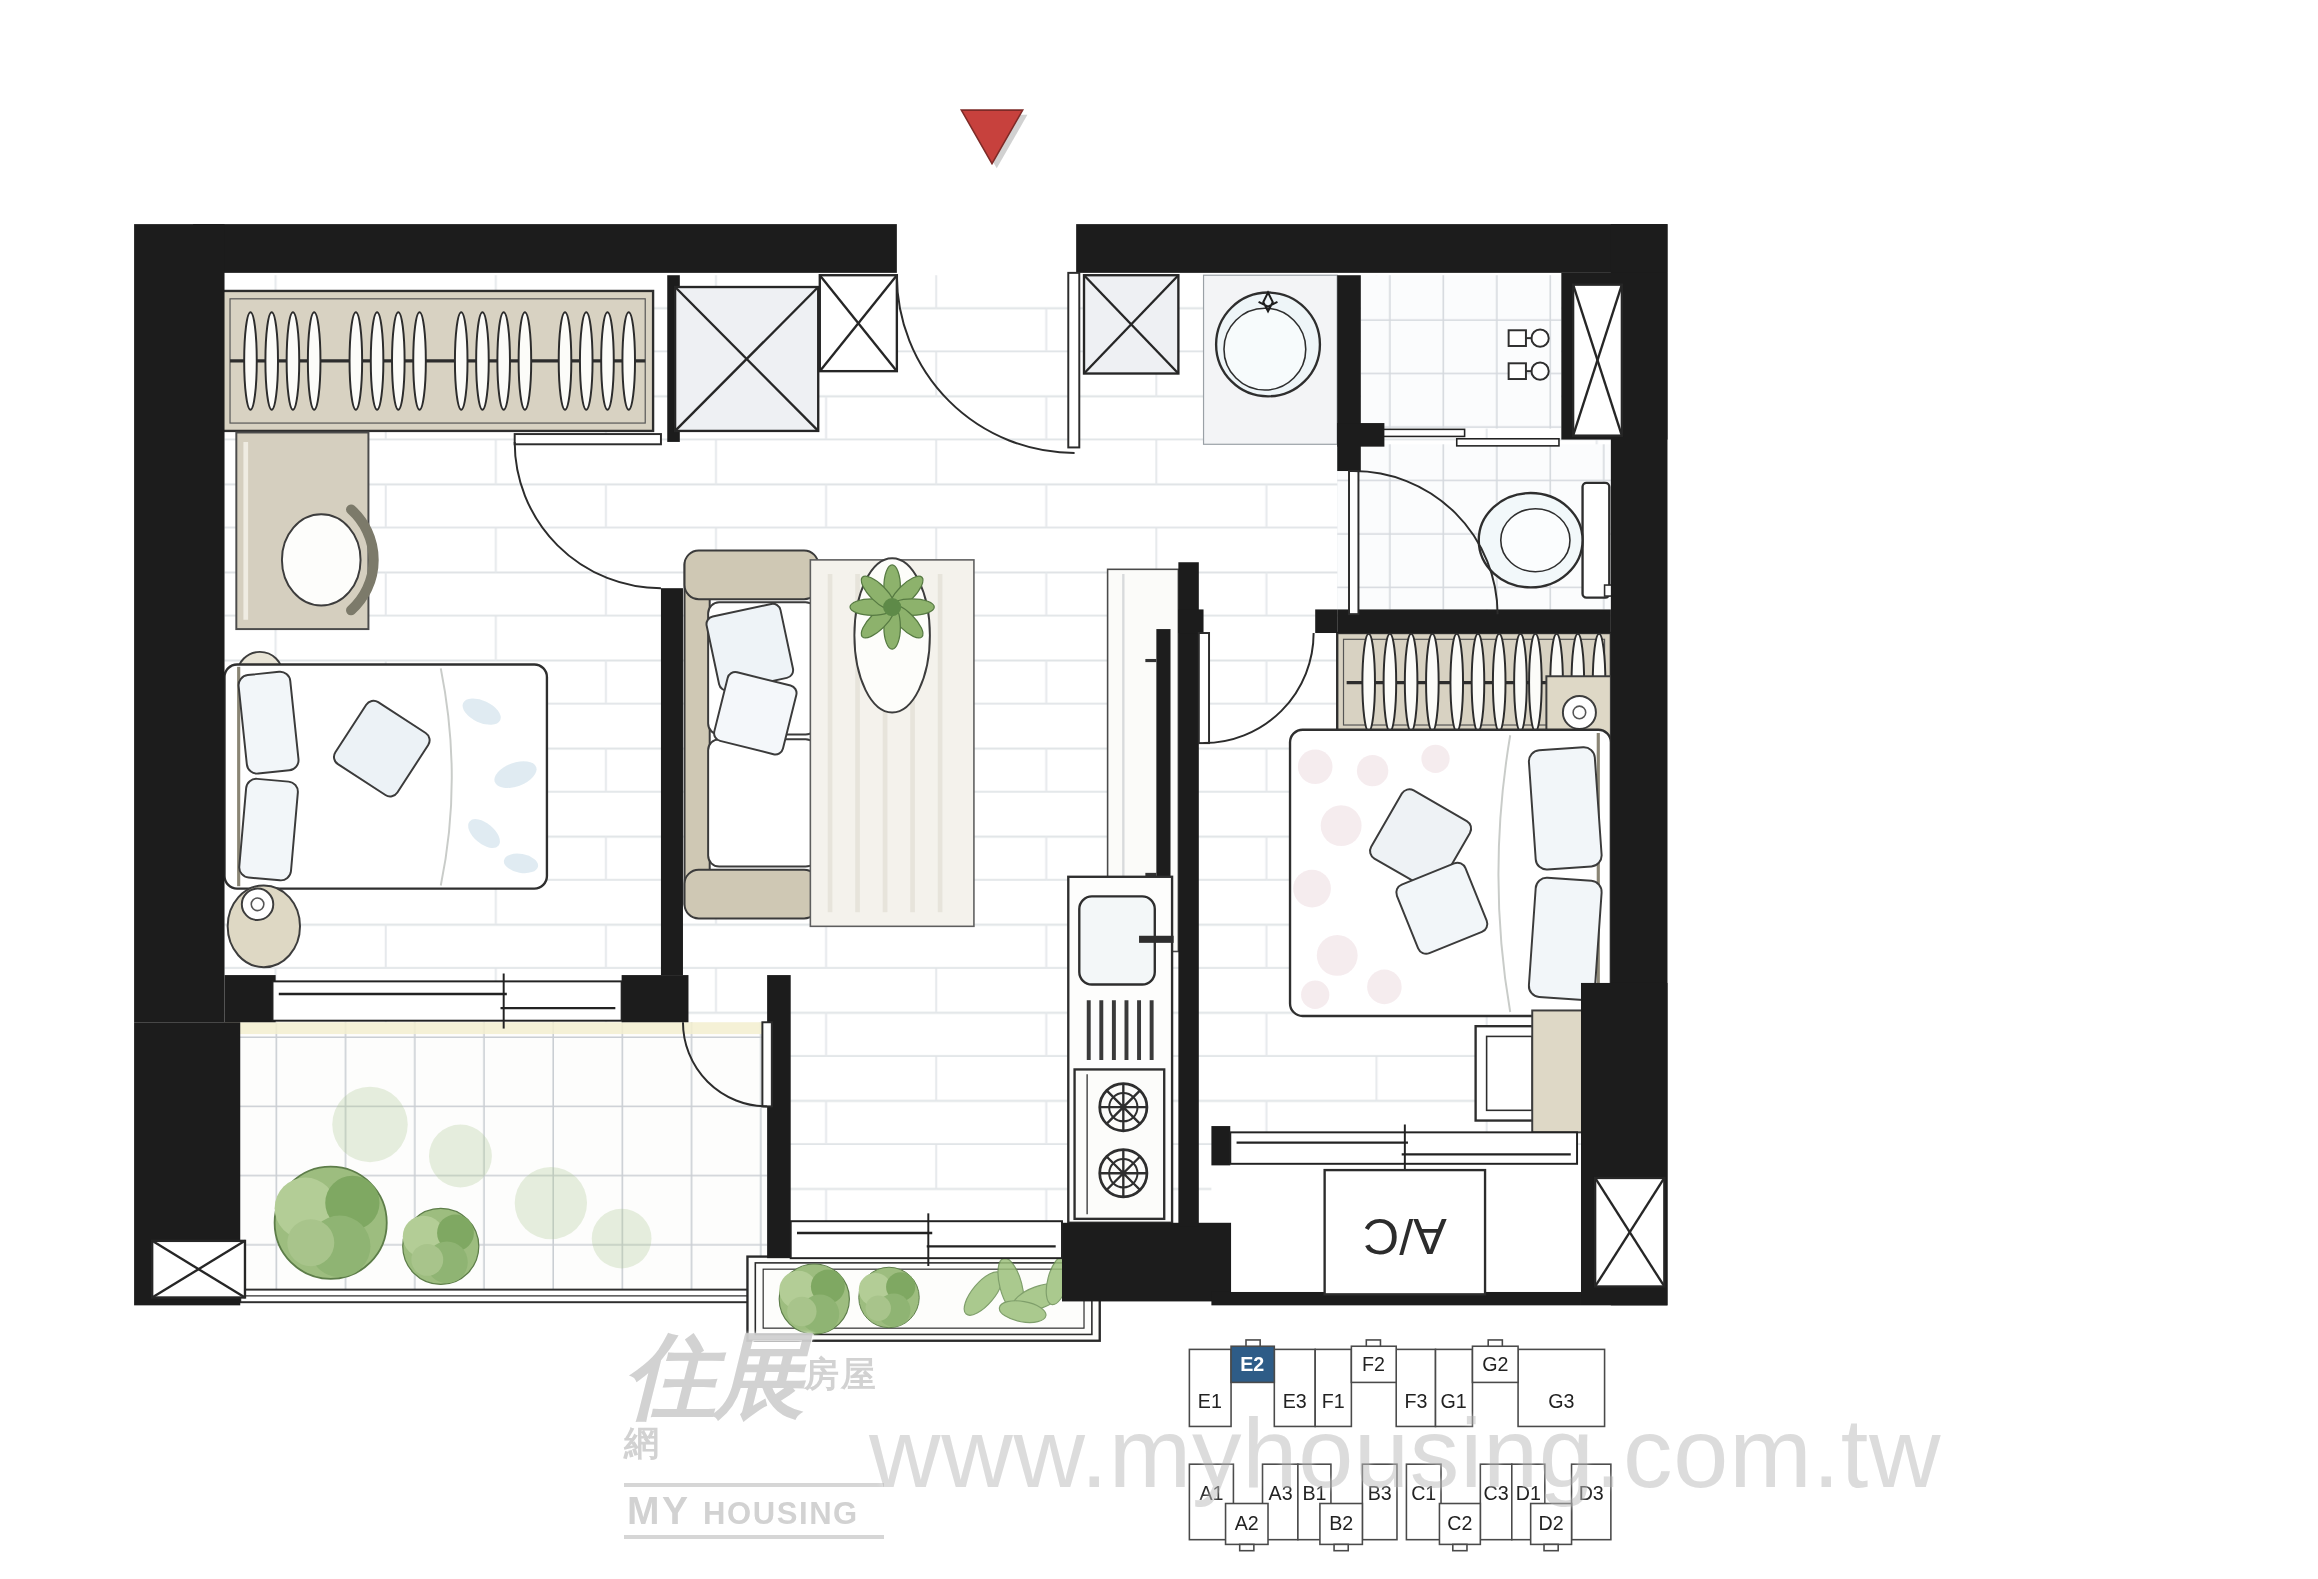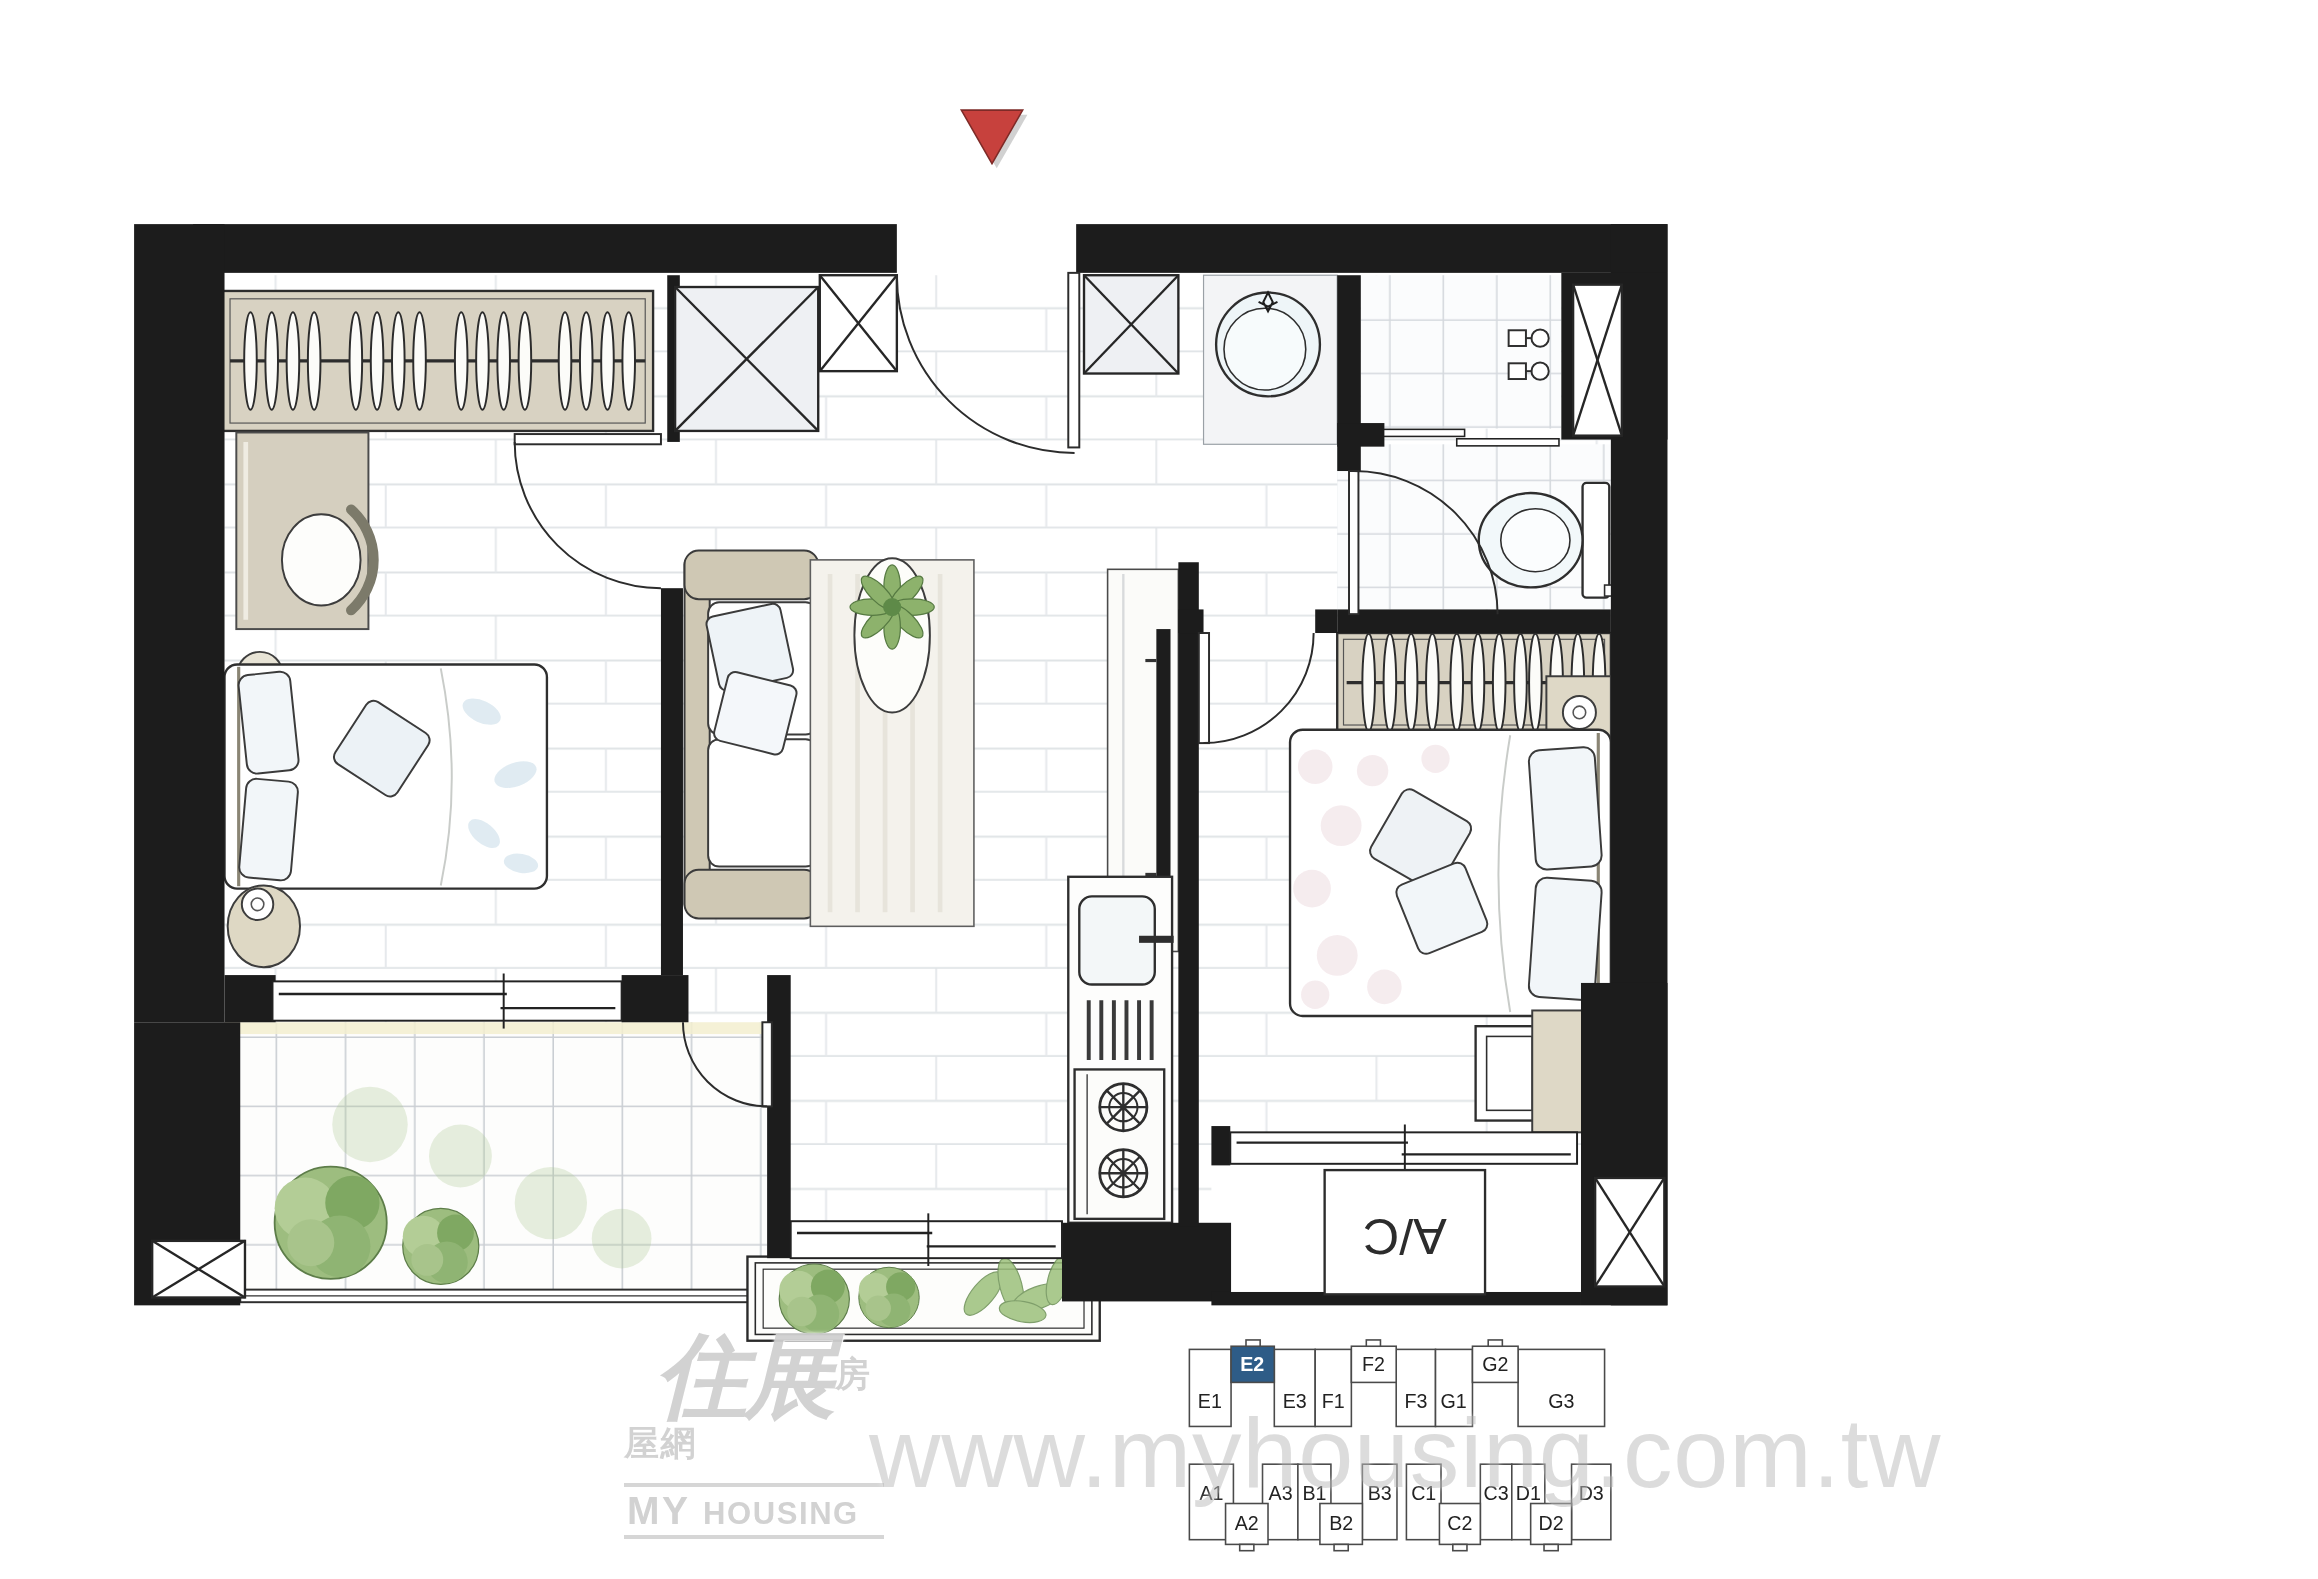--- a/index.html
+++ b/index.html
@@ -5,21 +5,21 @@
   html,body{margin:0;padding:0;}
   body{width:2319px;height:1579px;position:relative;background:#ffffff;
        font-family:"Liberation Sans",sans-serif;overflow:hidden;}
   .abs{position:absolute;}
   svg{display:block;}
   
   .watermark{left:869px;top:1396px;font-size:99px;font-weight:400;color:#bdbdbd;
              opacity:.52;letter-spacing:0.8px;text-shadow:0 0 6.3px #fff;white-space:nowrap;z-index:6;}
   .logo{left:624px;top:1332px;width:260px;color:#d0d0d0;opacity:.95;z-index:6;
         text-shadow:0 0 3.9px #fff,0.8px 0.8px 0 #fff;}
-  .logo-cjk-main{font-size:93px;font-style:italic;font-weight:bold;line-height:.95;letter-spacing:-4.7px;margin-left:31px;}
+  .logo-cjk-main{font-size:93px;font-style:italic;font-weight:bold;line-height:.95;letter-spacing:-4.7px;}
   .logo-cjk-sub{font-size:35px;font-weight:bold;vertical-align:22px;letter-spacing:1.6px;}
   .logo-latin{margin-top:3.1px;border-top:4.7px solid #d4d4d4;border-bottom:4.7px solid #d4d4d4;
               padding:1.6px 3.1px;font-size:39px;font-weight:bold;letter-spacing:2.4px;white-space:nowrap;}
   .logo-latin .sp2{font-size:31px;letter-spacing:1.6px;}
   
   .disclaimer{left:1649px;top:1469px;font-size:22px;line-height:1.55;color:#2d2d2d;
               white-space:nowrap;z-index:7;}
 </style>
 </head>
 <body>

